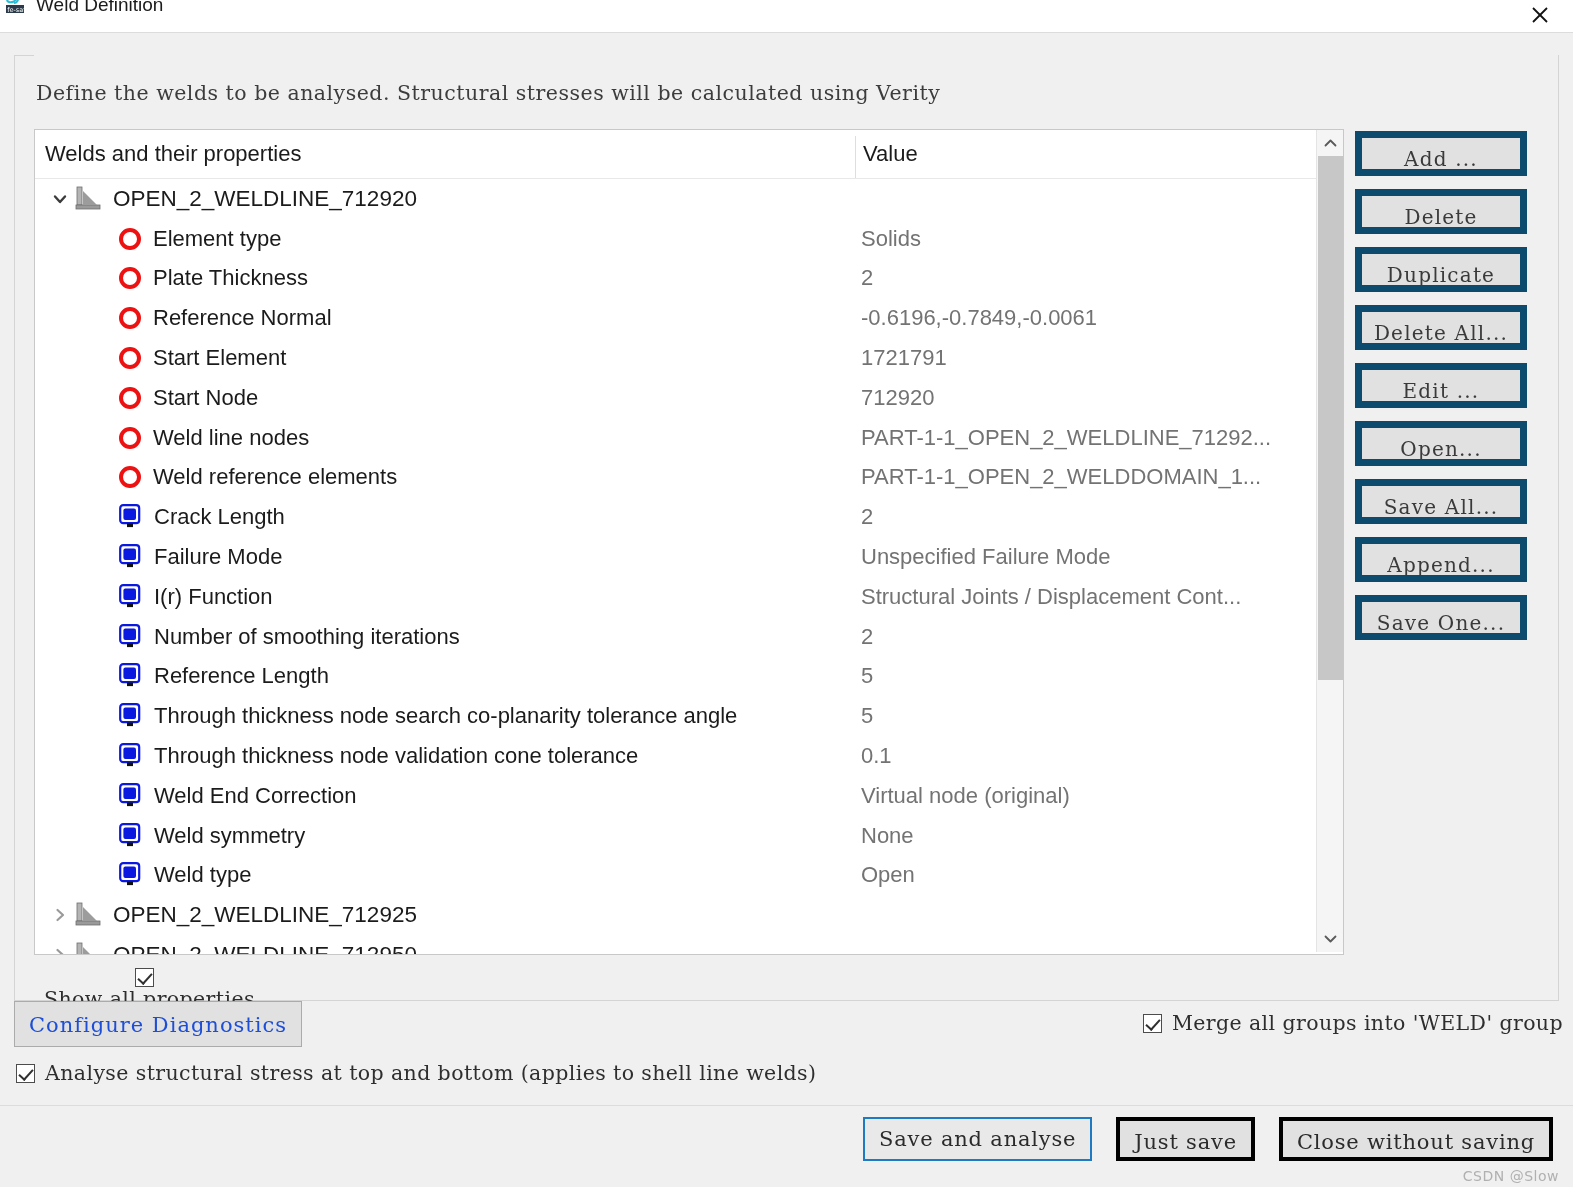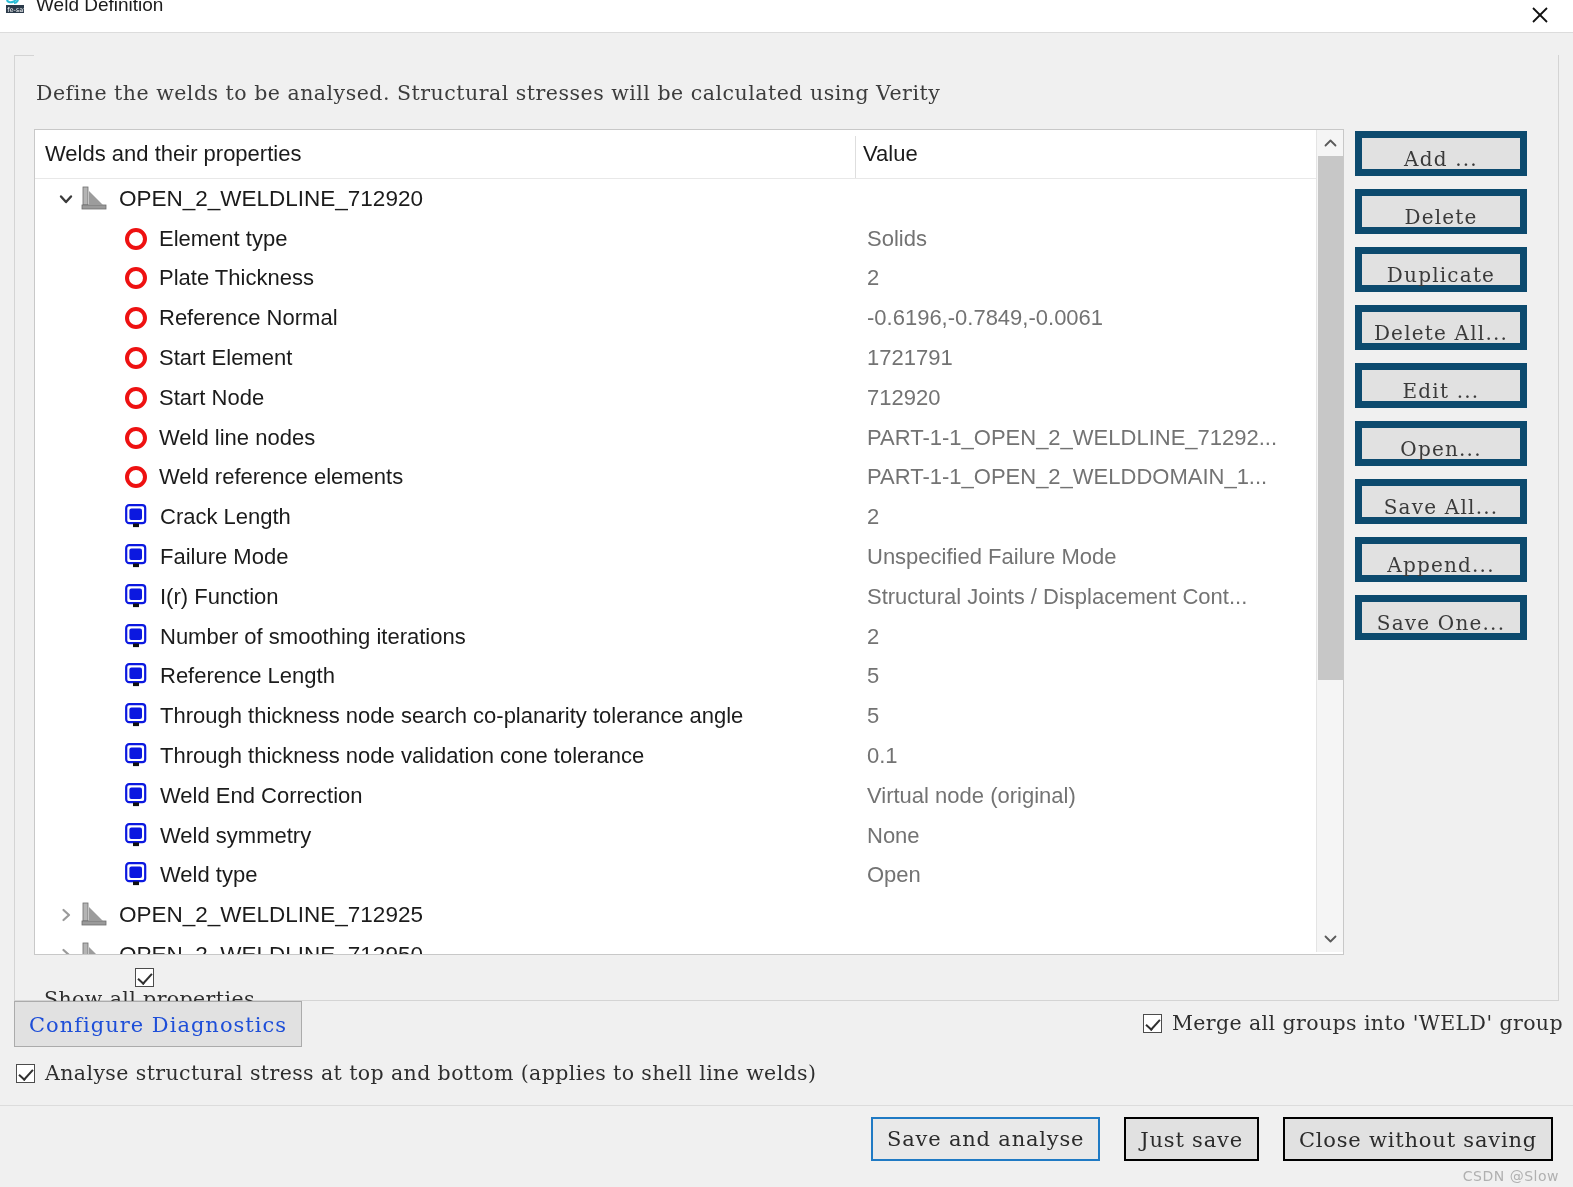--- a/index.html
+++ b/index.html
@@ -131,21 +131,20 @@
 
   .tree-body {
     position: relative;
   }
   .tree-row {
     position: relative;
     height: 39.8px;
     display: flex;
     align-items: center;
     white-space: nowrap;
-    padding-left: 6px;
   }
   .tree-row .label-cell {
     position: relative;
     display: flex;
     align-items: center;
     width: 826px;
     flex: none;
     overflow: hidden;
   }
   .tree-row .value-cell {
@@ -360,21 +359,21 @@
     position: absolute;
     right: 20px;
     top: 1084px;
     display: flex;
     align-items: center;
     gap: 24px;
   }
   .fbtn {
     height: 44px;
     background: #e1e1e1;
-    border: 2px solid #000000;
+    border: 4px solid #000000;
     font-family: "DejaVu Serif", "Liberation Serif", serif;
     font-size: 21px;
     letter-spacing: 0.8px;
     color: #2b2b2b;
     padding: 0 14px;
     cursor: default;
     box-sizing: border-box;
     line-height: 42px;
     white-space: nowrap;
   }

